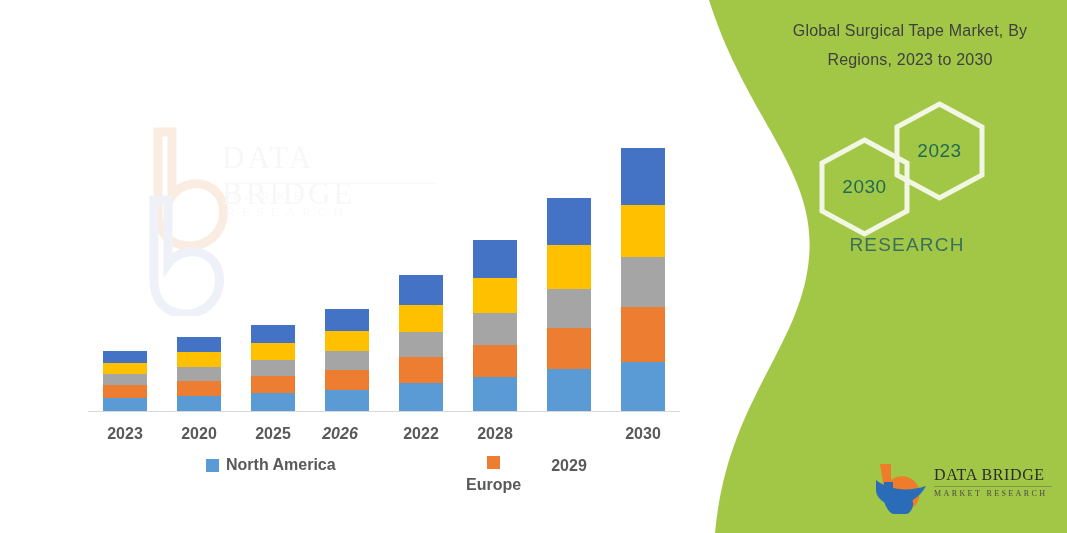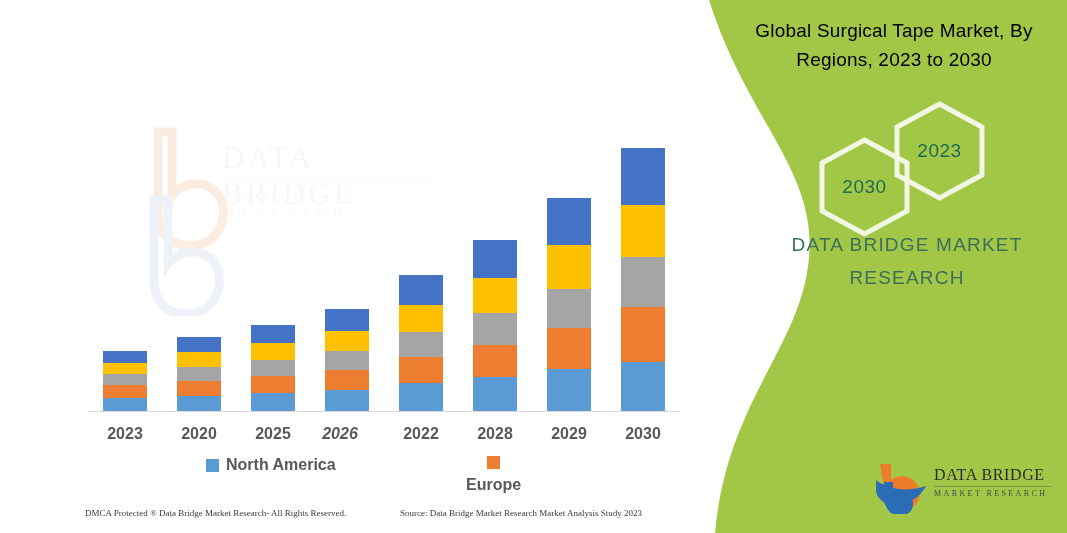--- a/index.html
+++ b/index.html
@@ -31,25 +31,25 @@
   #green-curve {
     position: absolute;
     top: 0;
     left: 0;
     width: 140px;
     height: 533px;
   }
   #panel-heading {
     position: absolute;
     top: 16px;
-    left: 62px;
+    left: 78px;
     width: 290px;
     text-align: center;
-    color: #000000;
-    font-size: 19px;
+    color: #404040;
+    font-size: 16px;
     line-height: 29px;
     letter-spacing: .2px;
   }
 
   .hex {
     position: absolute;
     display: flex;
     align-items: center;
     justify-content: center;
   }
@@ -317,38 +317,36 @@
       </div>
     </div>
   <div id="axis-line"></div>
   <div id="x-labels">
       <div class="x-label" style="left: 37px;">2023</div>
       <div class="x-label" style="left: 111px;">2020</div>
       <div class="x-label" style="left: 185px;">2025</div>
       <div class="x-label" style="left: 252px; font-style: italic;">2026</div>
       <div class="x-label" style="left: 333px;">2022</div>
       <div class="x-label" style="left: 407px;">2028</div>
-      <div class="x-label" style="left: 481px;">2029</div>
+      <div class="x-label" style="left: 481px; margin-top: 32px;">2029</div>
       <div class="x-label" style="left: 555px;">2030</div>
     </div>
 
   <div id="legend">
     <div class="legend-item" id="legend-na">
       <span class="legend-swatch" id="swatch-na" style="background: rgb(91, 155, 213);"></span>
       <span class="legend-label">North America</span>
     </div>
     <div class="legend-item" id="legend-eu">
       <span class="legend-swatch" id="swatch-eu" style="background: rgb(237, 125, 49);"></span>
       <span class="legend-label">Europe</span>
     </div>
   </div>
 
   <div id="footer">
-    <div class="footer-text" id="footer-left">DMCA Protected ® Data Bridge Market Research- All Rights Reserved.</div>
-    <div class="footer-text" id="footer-right">Source: Data Bridge Market Research  Market Analysis Study 2023</div>
   </div>
 
   <div id="green-panel">
     <svg id="green-curve" viewBox="0 0 140 533" preserveAspectRatio="none">
       <path d="M0,0 L22,0 C60,120 130,170 122,258 C114,348 40,400 28,533 L0,533 Z" fill="#ffffff"></path>
     </svg>
 
     <div id="panel-heading">Global Surgical Tape Market, By Regions, 2023 to 2030</div>
 
     <div class="hex" id="hex-2023">
@@ -359,21 +357,20 @@
     </div>
 
     <div class="hex" id="hex-2030">
       <svg width="95" height="104" viewBox="0 0 95 104">
         <polygon points="47.5,5 90,28 90,76 47.5,99 5,76 5,28" fill="none" stroke="#F2F7E4" stroke-width="5"></polygon>
       </svg>
       <span>2030</span>
     </div>
 
     <div id="panel-brand">
-      <div>DATA BRIDGE MARKET</div>
       <div>RESEARCH</div>
     </div>
 
     <div id="panel-logo">
       <svg id="panel-logo-mark" width="58" height="54" viewBox="0 0 58 54">
         <path d="M8 4 h11 v16 c7 -6 19 -5 25 3 c6 8 4 20 -4 25 c-9 6 -22 2 -26 -7 c-2 -4 -2 -8 -2 -12 Z" fill="#EE7C2B"></path>
         <path d="M4 20 c12 10 32 12 50 6 c-6 12 -20 20 -33 19 c-10 -1 -17 -8 -17 -15 Z" fill="#2B6CB8"></path>
         <path d="M12 22 h9 v13 c5 -4 14 -3 18 2 c4 6 2 14 -4 17 c-7 4 -17 1 -20 -6 c-2 -3 -3 -6 -3 -9 Z" fill="#2B6CB8"></path>
       </svg>
       <div id="panel-logo-text">

